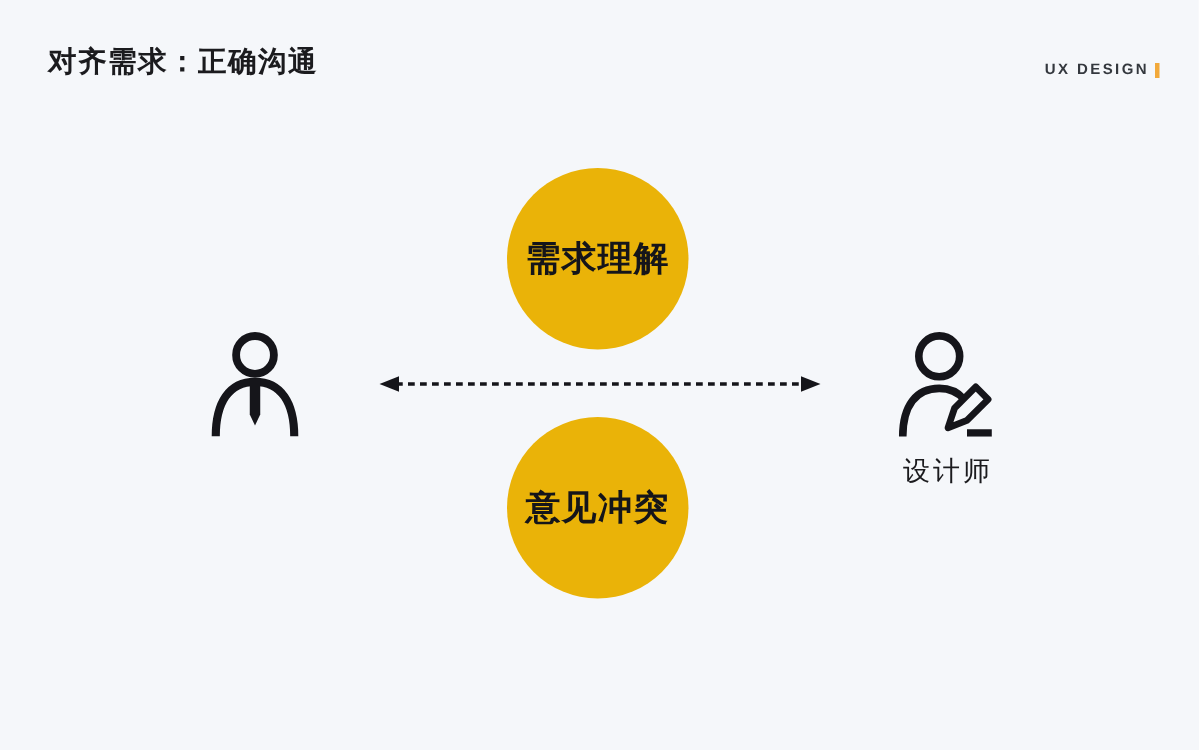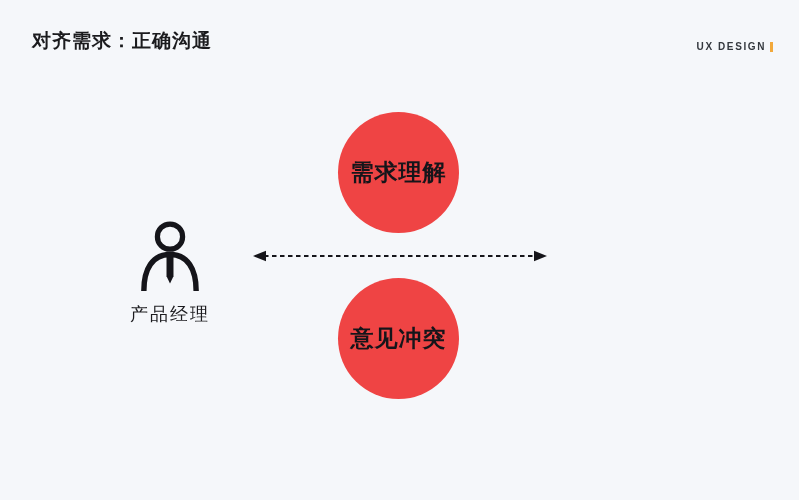--- a/index.html
+++ b/index.html
@@ -44,21 +44,21 @@
     height: 10px;
     margin-left: 4px;
     background: #F2A93B;
   }
   
   .bubble {
     position: absolute;
     width: 121px;
     height: 121px;
     border-radius: 50%;
-    background: #ef4444;
+    background: #eab308;
     display: flex;
     align-items: center;
     justify-content: center;
   }
   .bubble-top    { left: 338px; top: 112px; }
   .bubble-bottom { left: 338px; top: 278px; align-items: center; }
   .bubble-label {
     font-size: 23px;
     font-weight: bold;
     letter-spacing: 1px;
@@ -119,17 +119,25 @@
   <div class="bubble bubble-bottom">
     <span class="bubble-label">意见冲突</span>
   </div>
 
   <div class="actor actor-left">
     <svg class="actor-icon" viewBox="0 0 64 74">
       <circle cx="32" cy="17" r="13" fill="none" stroke="#15151a" stroke-width="5.4"></circle>
       <path d="M 5 73 C 5 50 14 35.5 32 35.5 C 50 35.5 59 50 59 73" fill="none" stroke="#15151a" stroke-width="5.6"></path>
       <polygon points="28.4,33 35.6,33 35.6,58 32,65.5 28.4,58" fill="#15151a"></polygon>
     </svg>
-    <span class="actor-label">产品经理</span>
   </div>
 
+  <div class="actor actor-right">
+    <svg class="actor-icon" viewBox="0 0 68 74">
+      <circle cx="28" cy="18" r="14" fill="none" stroke="#15151a" stroke-width="5.2"></circle>
+      <path d="M 3 73 C 3 52 12 40 28 40 C 35.5 40 41 42.8 45 47.5" fill="none" stroke="#15151a" stroke-width="5.2"></path>
+      <path d="M 34 67 L 38.5 53.5 L 53 39 L 61.5 47.5 L 47 62 Z" fill="none" stroke="#15151a" stroke-width="4.6" stroke-linejoin="round"></path>
+      <line x1="47" y1="70.5" x2="64" y2="70.5" stroke="#15151a" stroke-width="5"></line>
+    </svg>
+    <span class="actor-label">设计师</span>
+  </div>
 
 </div>
 
 </body></html>

